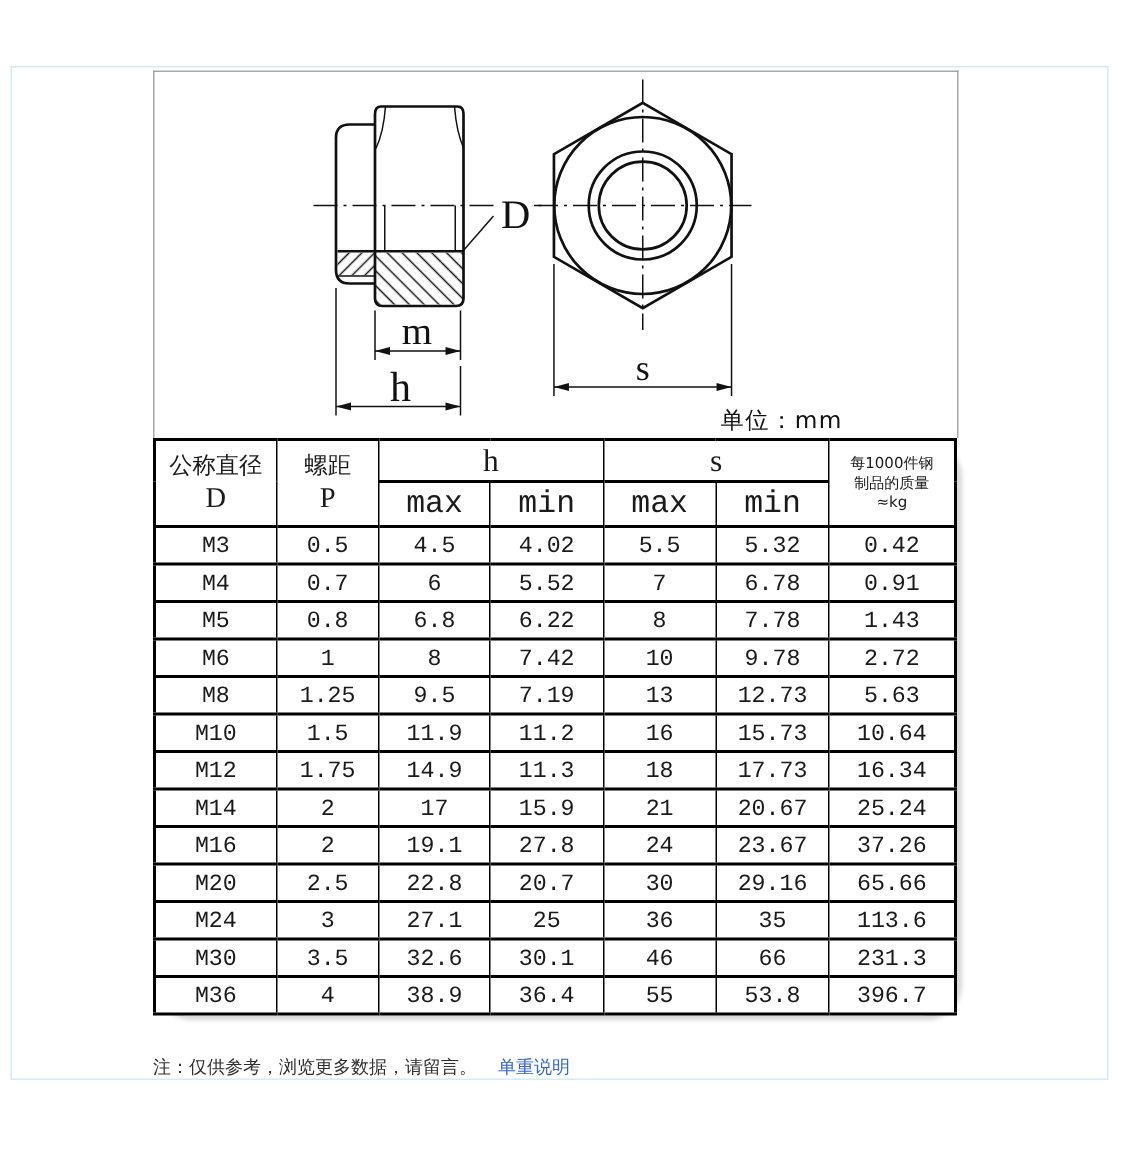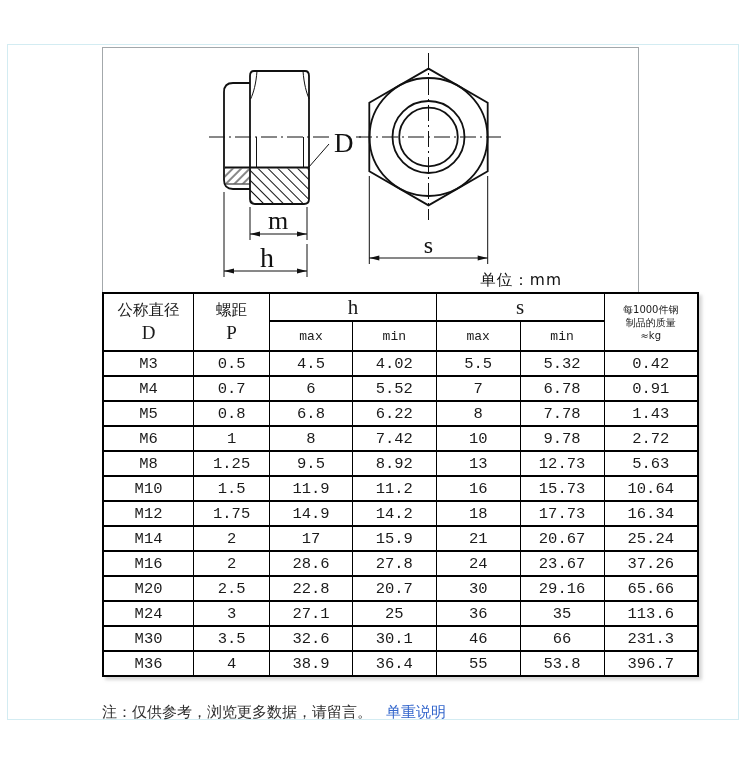--- a/index.html
+++ b/index.html
@@ -8,38 +8,38 @@
   
   .outer-frame{position:absolute;left:7px;top:44px;width:730px;height:674px;
                border:1px solid #d3ecf2;background:#fff;}
   
   .fig-panel{position:absolute;left:102px;top:47px;width:537px;height:245px;
              border:1px solid #a3a8ab;border-bottom:none;box-sizing:border-box;background:#fff;}
   .fig-panel svg{position:absolute;left:0;top:0;}
   .unit-label{position:absolute;right:76px;bottom:1px;font-size:15.5px;color:#111;
               font-family:"DejaVu Sans",sans-serif;letter-spacing:1px;}
   
-  .spec-table{position:absolute;left:102px;top:292px;width:597px;border-collapse:collapse;
-              table-layout:fixed;background:#fff;box-shadow:3px 3px 3px rgba(140,140,140,.35);}
+  .spec-table{position:absolute;left:102px;top:292px;width:536px;border-collapse:collapse;
+              table-layout:fixed;background:#fff;box-shadow:3px 3px 3px rgba(140,140,140,.35);border-radius:23px;}
   .spec-table th,.spec-table td{border:1px solid #000;border-top-width:2px;border-bottom-width:2px;
               text-align:center;vertical-align:middle;padding:0;background:#fff;}
   .spec-table{border:2px solid #000;}
   .spec-table thead tr:first-child{height:28px;}
   .spec-table thead tr:last-child{height:30px;}
   .spec-table tbody tr{height:25px;}
   .cn{font-size:15.5px;font-family:"DejaVu Sans",sans-serif;display:block;line-height:1.45;}
   .latin-big{font-size:19px;font-family:"Liberation Serif","DejaVu Serif",serif;display:block;line-height:1.2;}
   th.hs{font-size:21px;font-weight:normal;font-family:"Liberation Serif","DejaVu Serif",serif;}
-  th.mm{font-size:13px;font-weight:normal;font-family:"Liberation Mono","DejaVu Sans Mono",monospace;}
+  th.mm{font-size:21px;font-weight:normal;font-family:"Liberation Mono","DejaVu Sans Mono",monospace;}
   th.wt{font-weight:normal;}
   th.wt .wline{display:block;font-size:10px;line-height:1.3;font-family:"DejaVu Sans",sans-serif;}
   th{font-weight:normal;}
   .spec-table tbody td{font-size:15.5px;font-family:"Liberation Mono","DejaVu Sans Mono",monospace;}
   
-  .footer-note{position:absolute;left:102px;top:703px;font-size:15px;color:#2e2e2e;
+  .footer-note{position:absolute;left:102px;top:703px;font-size:12px;color:#2e2e2e;
                font-family:"DejaVu Sans",sans-serif;}
   .footer-note a{color:#3366cc;text-decoration:none;margin-left:14px;cursor:pointer;}
   .stroke2{fill:none;stroke:#111;stroke-width:1.8;}
   .stroke1{fill:none;stroke:#111;stroke-width:1;}
   .cl{fill:none;stroke:#111;stroke-width:1;stroke-dasharray:16 4 2 4;}
   .dimtext{font-family:"Liberation Serif","DejaVu Serif",serif;fill:#111;}
 </style>
 </head>
 <body>
 
@@ -183,56 +183,56 @@
           <td>8</td>
           <td>7.42</td>
           <td>10</td>
           <td>9.78</td>
           <td>2.72</td>
         </tr>
         <tr>
           <td>M8</td>
           <td>1.25</td>
           <td>9.5</td>
-          <td>8.92</td>
+          <td>7.19</td>
           <td>13</td>
           <td>12.73</td>
           <td>5.63</td>
         </tr>
         <tr>
           <td>M10</td>
           <td>1.5</td>
           <td>11.9</td>
           <td>11.2</td>
           <td>16</td>
           <td>15.73</td>
           <td>10.64</td>
         </tr>
         <tr>
           <td>M12</td>
           <td>1.75</td>
           <td>14.9</td>
-          <td>14.2</td>
+          <td>11.3</td>
           <td>18</td>
           <td>17.73</td>
           <td>16.34</td>
         </tr>
         <tr>
           <td>M14</td>
           <td>2</td>
           <td>17</td>
           <td>15.9</td>
           <td>21</td>
           <td>20.67</td>
           <td>25.24</td>
         </tr>
         <tr>
           <td>M16</td>
           <td>2</td>
-          <td>28.6</td>
+          <td>19.1</td>
           <td>27.8</td>
           <td>24</td>
           <td>23.67</td>
           <td>37.26</td>
         </tr>
         <tr>
           <td>M20</td>
           <td>2.5</td>
           <td>22.8</td>
           <td>20.7</td>

